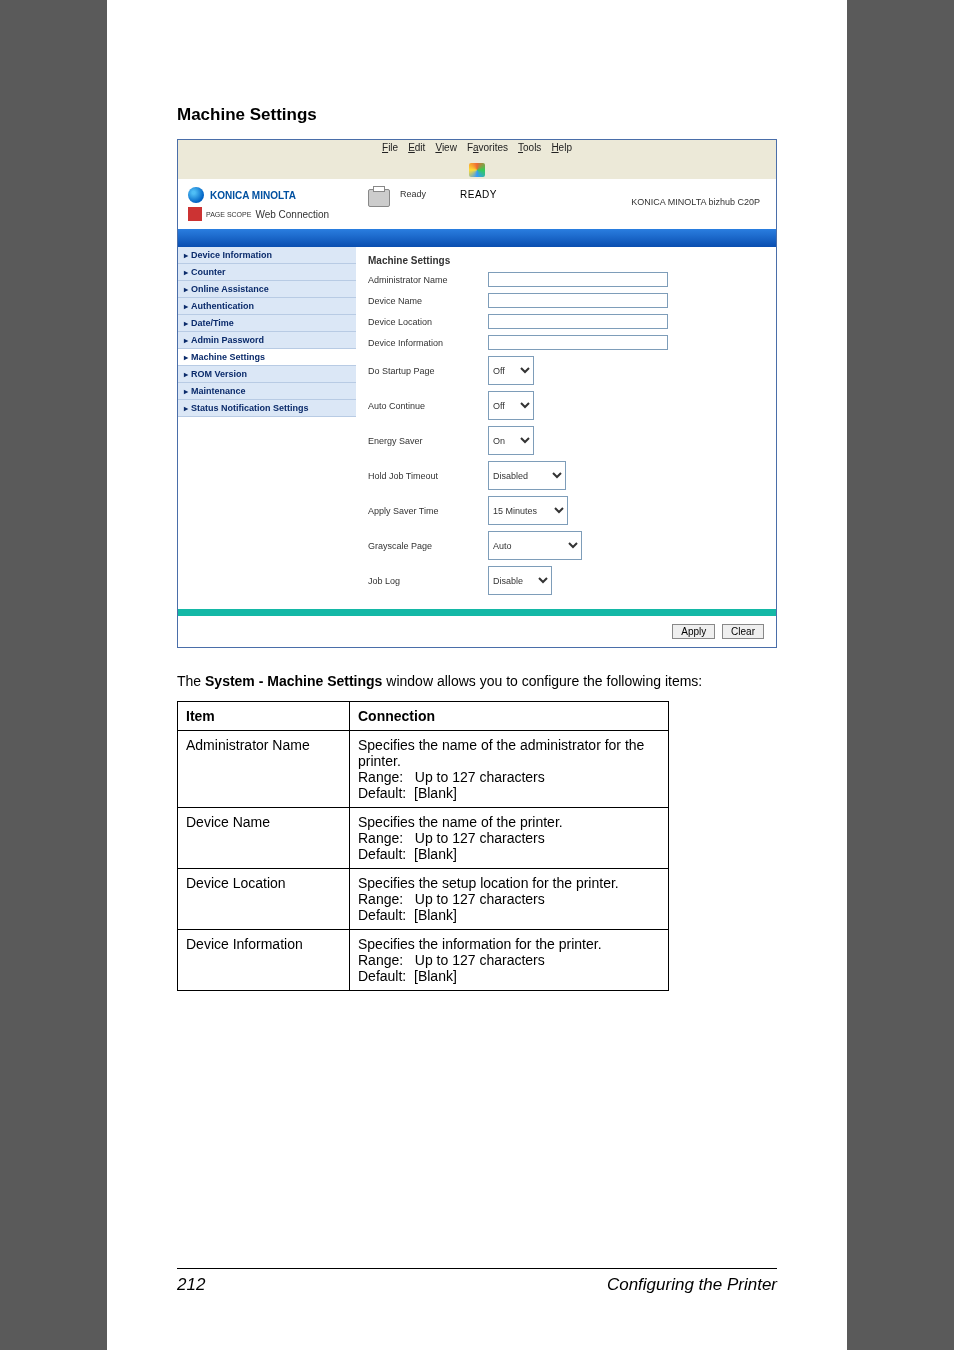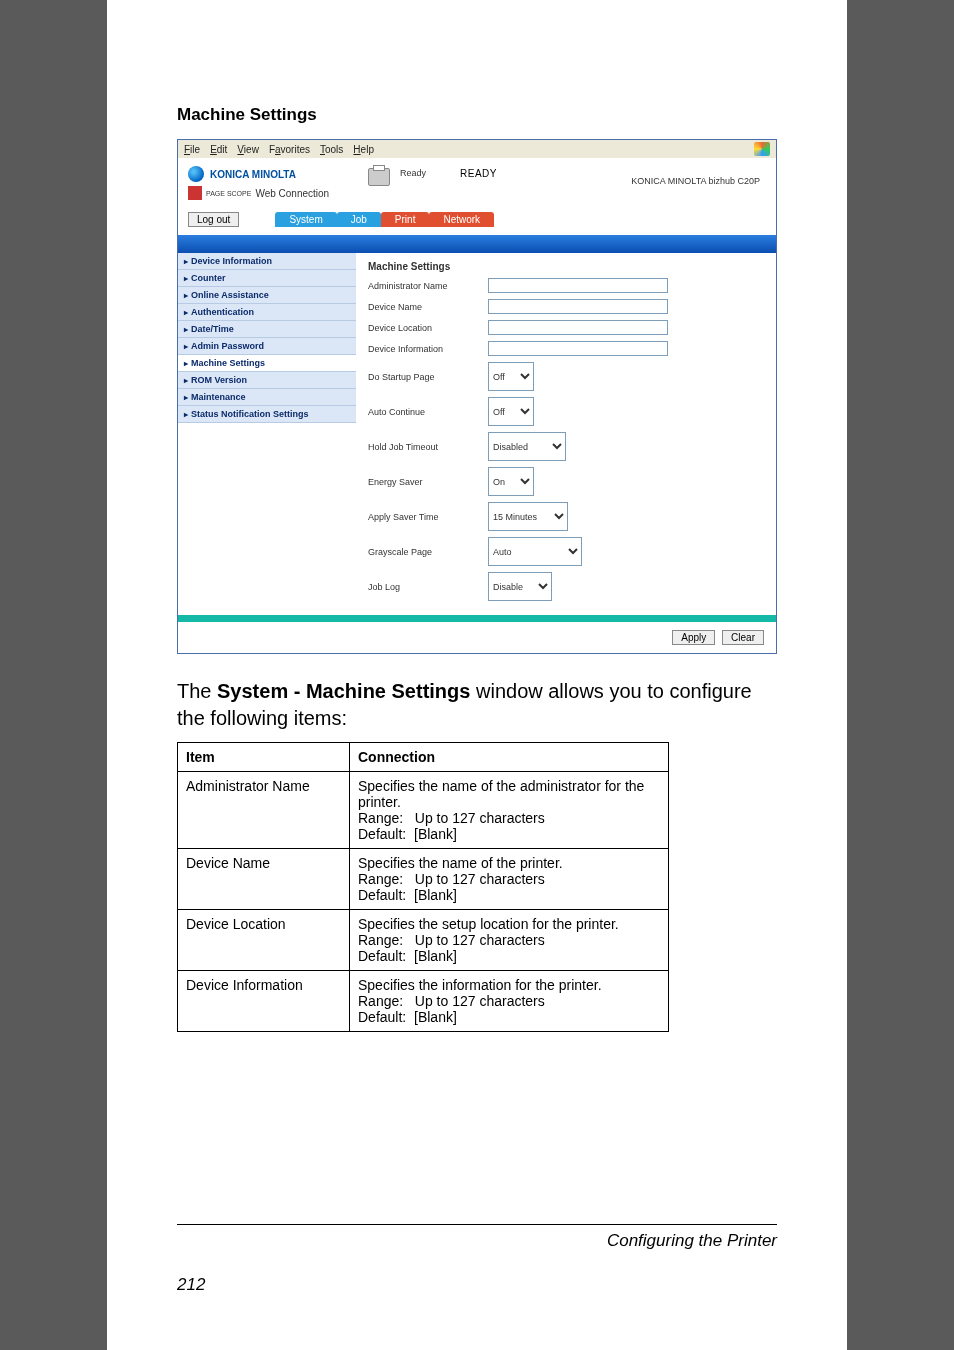--- a/index.html
+++ b/index.html
@@ -59,20 +59,21 @@
   .win-btn.close { background: #e04030; }
   .menubar {
     background: #ece9d8;
     padding: 2px 6px;
     font-size: 10px;
     color: #222;
     display: flex;
     gap: 10px;
     justify-content: space-between;
     align-items: center;
+    flex-direction: column;
   }
   .menubar-left { display: flex; gap: 10px; }
   .win-logo {
     width: 16px; height: 14px; display: inline-block;
     background: conic-gradient(#e63, #3c5, #39f, #fd3, #e63);
     border-radius: 2px;
   }
   .content-area {
     background: #fff;
   }
@@ -151,21 +152,21 @@
     border-top: 7px solid #14b8a6;
     padding: 8px 12px;
     text-align: right;
   }
   .button-row button {
     font-size: 10px; border: 1px solid #888; background: #efefef;
     padding: 1px 8px; margin-left: 4px;
   }
   .body-text {
     font-family: Arial, Helvetica, sans-serif;
-    font-size: 20px;
+    font-size: 14px;
     line-height: 1.35;
     margin-bottom: 10px;
   }
   .desc-table {
     border-collapse: collapse;
     width: 492px;
     font-family: Arial, Helvetica, sans-serif;
     font-size: 14px;
   }
   .desc-table th, .desc-table td {
@@ -182,21 +183,21 @@
     bottom: 55px;
     left: 70px; right: 70px;
     border-top: 1px solid #000;
     padding-top: 6px;
     display: flex;
     justify-content: space-between;
     font-family: Arial, Helvetica, sans-serif;
     font-style: italic;
     font-size: 17px;
   }
-  .footer .pnum { font-style: italic; margin-top: 44px; }
+  .footer .pnum { font-style: italic; }
   .u { text-decoration: underline; }
 </style>
 </head>
 <body>
 
 <div class="page">
 
   <div class="heading">Machine Settings</div>
 
   <div class="browser-window">
@@ -228,29 +229,20 @@
           </div>
         </div>
         <div class="status-col">
           <span class="printer-icon"></span>
           <span class="status-text">Ready</span>
           <span class="ready-big">READY</span>
           <span class="product-name">KONICA MINOLTA bizhub C20P</span>
         </div>
       </div>
 
-      <div class="logout-row">
-        <button class="logout-btn">Log out</button>
-        <div class="tabs">
-          <span class="tab">System</span>
-          <span class="tab job">Job</span>
-          <span class="tab print">Print</span>
-          <span class="tab network">Network</span>
-        </div>
-      </div>
 
       <div class="blue-bar"></div>
 
       <div class="main-flex">
         <div class="side-nav" id="side-nav">
             <div class="side-item">Device Information</div>
             <div class="side-item">Counter</div>
             <div class="side-item">Online Assistance</div>
             <div class="side-item">Authentication</div>
             <div class="side-item">Date/Time</div>
@@ -282,26 +274,26 @@
               </div>
               <div class="form-row">
                 <span class="lbl">Do Startup Page</span>
                 <select style="width: 46px;"><option>Off</option></select>
               </div>
               <div class="form-row">
                 <span class="lbl">Auto Continue</span>
                 <select style="width: 46px;"><option>Off</option></select>
               </div>
               <div class="form-row">
+                <span class="lbl">Energy Saver</span>
+                <select style="width: 46px;"><option>On</option></select>
+              </div>
+              <div class="form-row">
                 <span class="lbl">Hold Job Timeout</span>
                 <select style="width: 78px;"><option>Disabled</option></select>
-              </div>
-              <div class="form-row">
-                <span class="lbl">Energy Saver</span>
-                <select style="width: 46px;"><option>On</option></select>
               </div>
               <div class="form-row">
                 <span class="lbl">Apply Saver Time</span>
                 <select style="width: 80px;"><option>15 Minutes</option></select>
               </div>
               <div class="form-row">
                 <span class="lbl">Grayscale Page</span>
                 <select style="width: 94px;"><option>Auto</option></select>
               </div>
               <div class="form-row">

